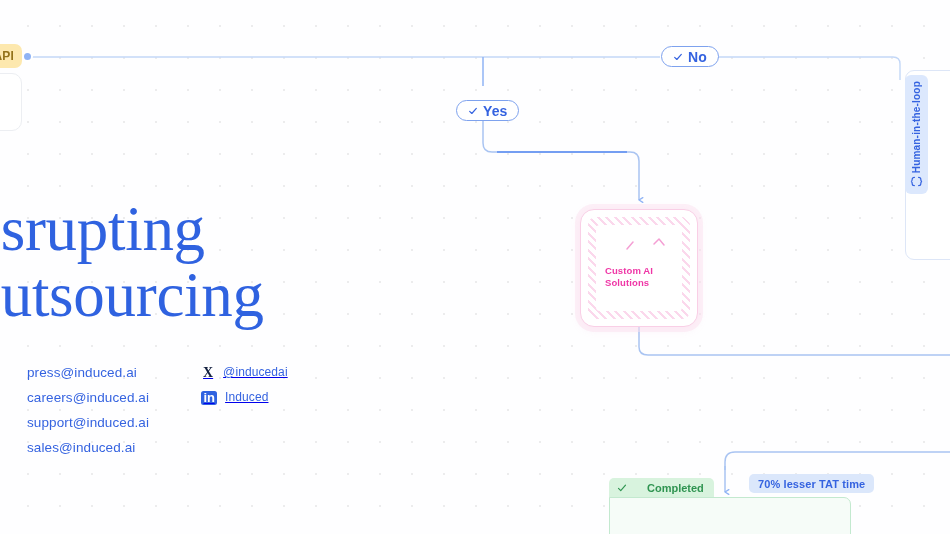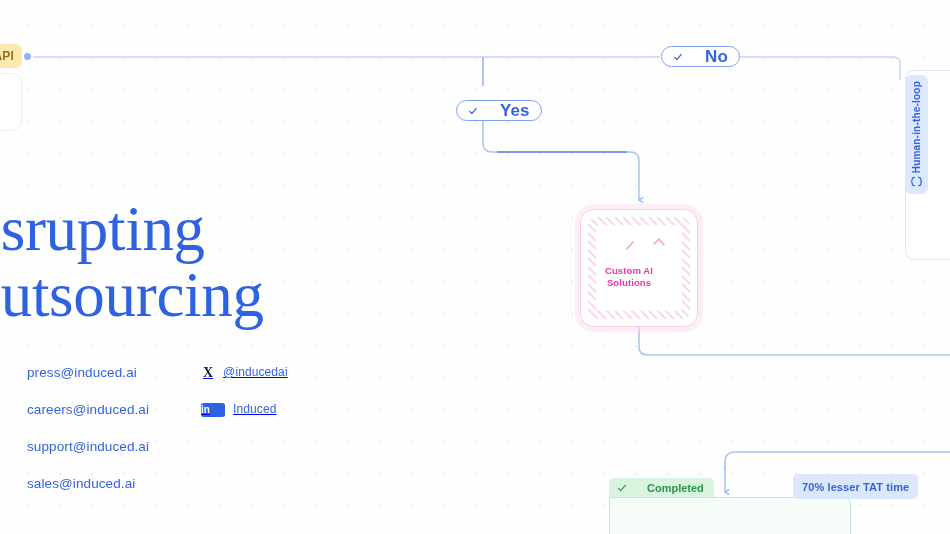--- a/index.html
+++ b/index.html
@@ -44,21 +44,21 @@
   #contacts {
     position: absolute;
     left: 27px;
     top: 364px;
     display: flex;
     gap: 52px;
   }
   .contact-col {
     display: flex;
     flex-direction: column;
-    gap: 20px;
+    gap: 8px;
   }
   .contact-link {
     font-size: 13.5px;
     color: #3563e0;
     text-decoration: none;
     line-height: 17px;
     letter-spacing: 0.1px;
     white-space: nowrap;
     display: block;
   }
@@ -77,52 +77,53 @@
   .x-glyph {
     font-family: "Liberation Serif", serif;
     font-weight: bold;
     font-size: 14px;
     color: #13203f;
     width: 14px;
     text-align: center;
     display: inline-block;
   }
   .li-glyph {
-    width: 24px;
+    width: 16px;
     height: 14px;
     border-radius: 2.5px;
     background: #2f62e0;
     color: #fff;
-    font-size: 10px;
+    font-size: 13px;
     font-weight: bold;
     line-height: 14px;
+    text-align: center;
     display: inline-block;
     letter-spacing: -0.2px;
   }
 
   
   #edges {
     position: absolute;
     left: 0; top: 0;
     width: 950px; height: 534px;
     pointer-events: none;
   }
 
   
   .decision-pill {
     position: absolute;
     display: flex;
     align-items: center;
-    gap: 22px;
+    gap: 5px;
     height: 21px;
     padding: 0 11px;
     border: 1.3px solid #7ea2ee;
     border-radius: 11px;
     background: #ffffff;
-    font-size: 17px;
+    font-size: 14px;
     font-weight: bold;
     color: #3563e0;
     letter-spacing: 0.1px;
     box-sizing: border-box;
   }
   .check-ico {
     width: 10px; height: 10px;
     display: inline-block;
   }
 
@@ -193,21 +194,20 @@
     padding: 8px;
     box-sizing: border-box;
   }
   #pink-inner {
     width: 100%; height: 100%;
     background: #ffffff;
     border-radius: 4px;
     box-sizing: border-box;
     padding: 9px 9px;
     position: relative;
-    text-align: center;
   }
   #pink-label {
     position: absolute;
     left: 9px;
     bottom: 22px;
     font-size: 9.5px;
     font-weight: bold;
     line-height: 12px;
     color: #ef36a6;
     letter-spacing: 0.1px;
@@ -291,33 +291,32 @@
     height: 52px;
     background: #f6fcf8;
     border: 1.2px solid #c3e9cf;
     border-radius: 0 7px 7px 7px;
     box-sizing: border-box;
   }
   #tat-badge {
     position: absolute;
     left: 749px;
     top: 474px;
-    height: 25px;
+    height: 19px;
     padding: 0 9px;
     background: #dbe7fb;
     border-radius: 5px;
     display: flex;
     align-items: center;
     font-size: 11px;
     font-weight: bold;
     color: #3563e0;
     letter-spacing: 0.1px;
     white-space: nowrap;
     box-sizing: border-box;
-    margin-left: 44px;
   }
 </style>
 </head>
 <body>
 
 <div id="canvas">
 
   <svg id="edges" viewBox="0 0 950 534" xmlns="http://www.w3.org/2000/svg">
     <defs>
       <marker id="arrow" markerWidth="7" markerHeight="7" refX="3" refY="5.2" orient="auto" markerUnits="userSpaceOnUse">

